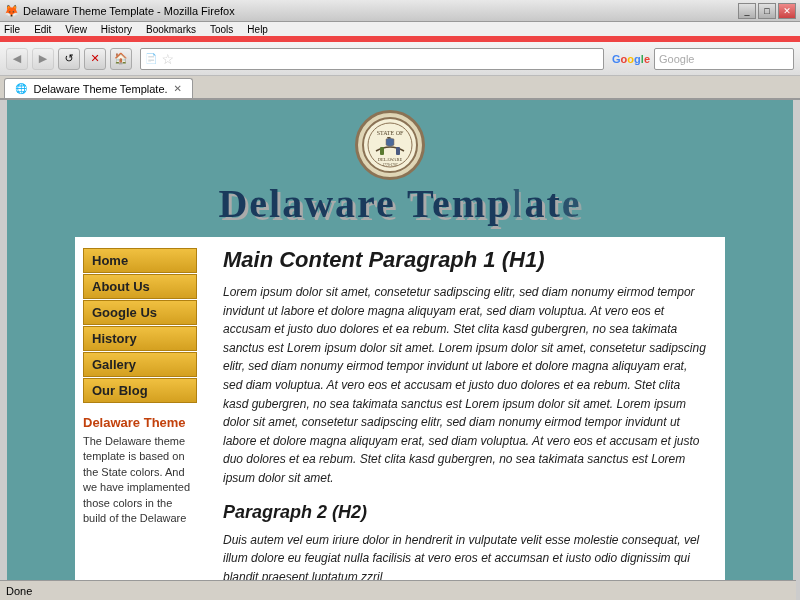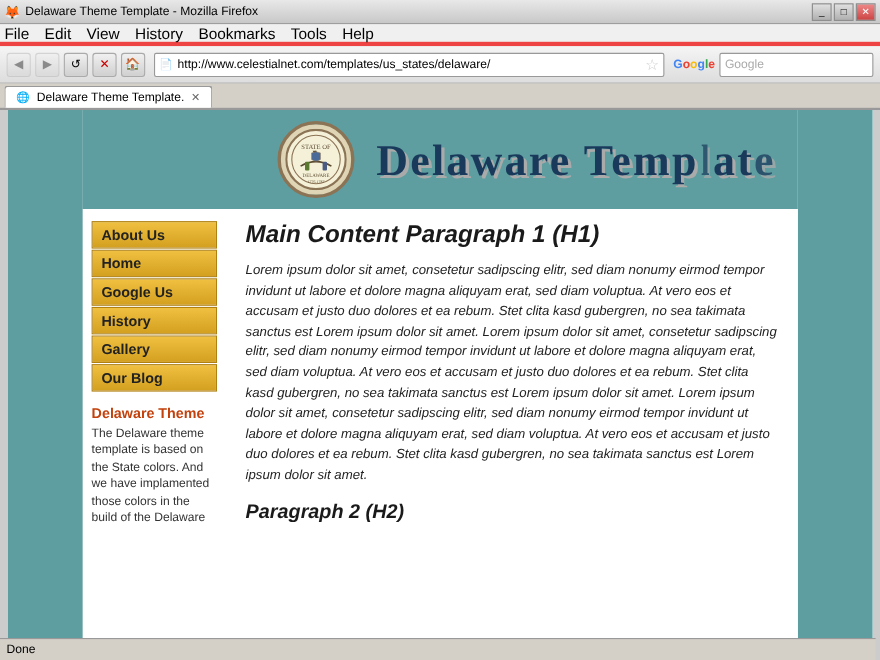--- a/index.html
+++ b/index.html
@@ -31,22 +31,22 @@
       cursor: pointer;
       display: flex; align-items: center; justify-content: center;
     }
 
     .menu-bar {
       background: #f0f0f0;
       height: 20px;
       display: flex;
       align-items: center;
       padding: 0 4px;
-      border-bottom: 4px solid #ef4444;
-      font-size: 14px;
+      border-bottom: 6px solid #ef4444;
+      font-size: 10px;
       gap: 14px;
     }
     .menu-bar span { cursor: pointer; }
 
     .nav-bar {
       background: linear-gradient(to bottom, #f5f5f5, #ddd);
       height: 34px;
       display: flex;
       align-items: center;
       padding: 0 6px;
@@ -145,22 +145,23 @@
       max-width: 650px;
       min-height: 100%;
     }
 
     
     .site-header {
       background: #5f9ea0;
       padding: 10px 20px;
       display: flex;
       align-items: center;
-      justify-content: flex-end;
+      justify-content: space-between;
       min-height: 80px;
+      flex-direction: column;
     }
 
     .seal-circle {
       width: 70px;
       height: 70px;
       border-radius: 50%;
       background: radial-gradient(circle, #f5f0e0, #d4c8a0);
       border: 3px solid #8B7355;
       display: flex;
       align-items: center;
@@ -289,21 +290,20 @@
 </div>
 
 <div class="nav-bar">
   <div class="nav-btn disabled">◀</div>
   <div class="nav-btn disabled">▶</div>
   <div class="nav-btn">↺</div>
   <div class="nav-btn" style="color:#c00;">✕</div>
   <div class="nav-btn">🏠</div>
   <div class="address-bar">
     <span style="margin-right:4px;color:#888;font-size:10px;">📄</span>
-    <span style="flex:1; overflow:hidden; white-space:nowrap; font-size:11px;">http://www.celestialnet.com/templates/us_states/delaware/</span>
     <span style="color:#ccc;font-size:14px;">☆</span>
   </div>
   <div style="display:flex;align-items:center;gap:2px;">
     <span style="font-size:11px; font-weight:bold;"><span style="color:#4285f4">G</span><span style="color:#ea4335">o</span><span style="color:#fbbc04">o</span><span style="color:#4285f4">g</span><span style="color:#34a853">l</span><span style="color:#ea4335">e</span></span>
   </div>
   <div class="search-bar">
     <span style="color:#aaa; font-size:11px;">Google</span>
   </div>
 </div>
 
@@ -343,35 +343,36 @@
           </div>
         </div>
         <div>
           <span class="site-title-text">Delaware Temp<span style="opacity:0.7; display:inline-block; transform:scaleX(0.7);">l</span>at<span style="opacity:0.75">e</span></span>
         </div>
       </div>
 
       <div class="main-layout">
 
         <div class="sidebar">
+          <a class="nav-item">Home</a>
           <a class="nav-item">About Us</a>
-          <a class="nav-item">Home</a>
           <a class="nav-item">Google Us</a>
           <a class="nav-item">History</a>
           <a class="nav-item">Gallery</a>
           <a class="nav-item">Our Blog</a>
 
           <div class="sidebar-heading">Delaware Theme</div>
           <div class="sidebar-text">The Delaware theme template is based on the State colors. And we have implamented those colors in the build of the Delaware</div>
         </div>
 
         <div class="content-area">
           <h1>Main Content Paragraph 1 (H1)</h1>
           <p>Lorem ipsum dolor sit amet, consetetur sadipscing elitr, sed diam nonumy eirmod tempor invidunt ut labore et dolore magna aliquyam erat, sed diam voluptua. At vero eos et accusam et justo duo dolores et ea rebum. Stet clita kasd gubergren, no sea takimata sanctus est Lorem ipsum dolor sit amet. Lorem ipsum dolor sit amet, consetetur sadipscing elitr, sed diam nonumy eirmod tempor invidunt ut labore et dolore magna aliquyam erat, sed diam voluptua. At vero eos et accusam et justo duo dolores et ea rebum. Stet clita kasd gubergren, no sea takimata sanctus est Lorem ipsum dolor sit amet. Lorem ipsum dolor sit amet, consetetur sadipscing elitr, sed diam nonumy eirmod tempor invidunt ut labore et dolore magna aliquyam erat, sed diam voluptua. At vero eos et accusam et justo duo dolores et ea rebum. Stet clita kasd gubergren, no sea takimata sanctus est Lorem ipsum dolor sit amet.</p>
           <h2>Paragraph 2 (H2)</h2>
+          <p>Duis autem vel eum iriure dolor in hendrerit in vulputate velit esse molestie consequat, vel illum dolore eu feugiat nulla facilisis at vero eros et accumsan et iusto odio dignissim qui blandit praesent luptatum zzril</p>
         </div>
 
       </div>
     </div>
   </div>
 </div>
 
 <div class="status-bar">
   <span>Done</span>
 </div>

